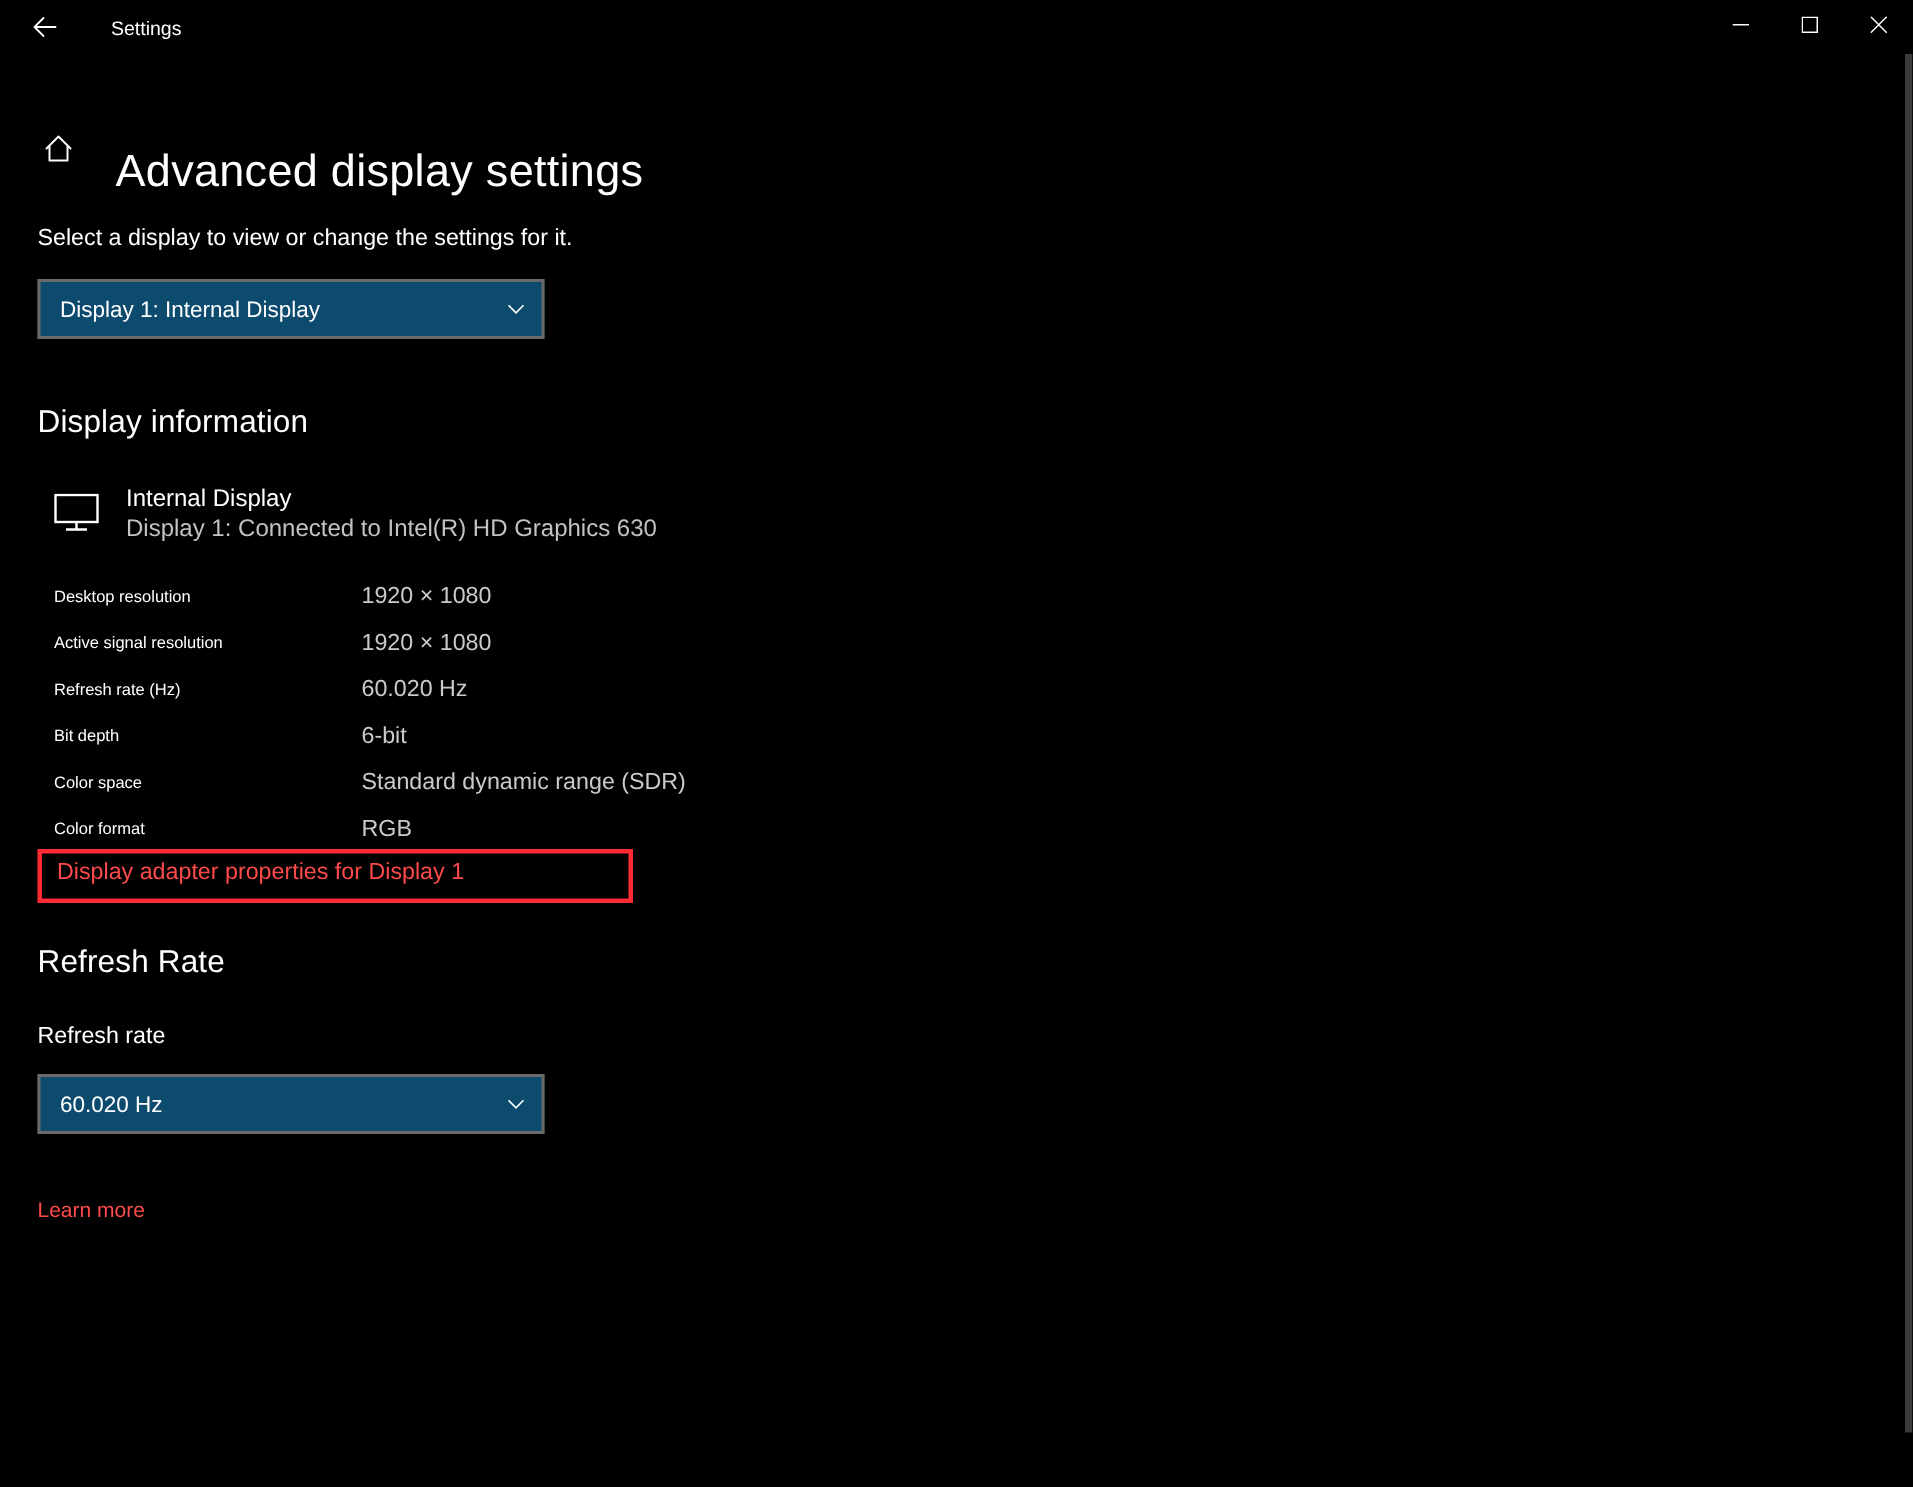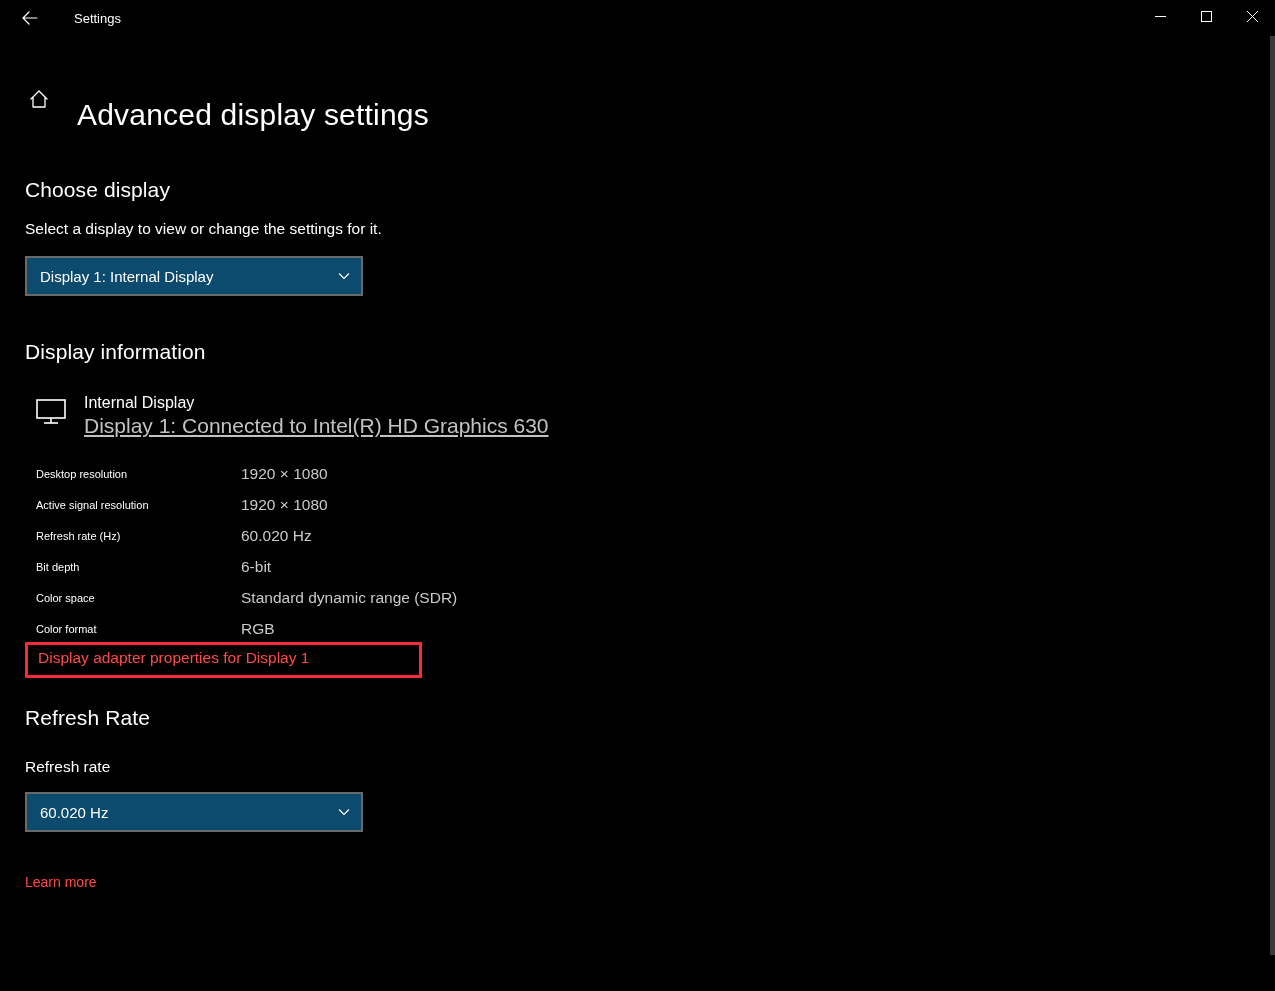--- a/index.html
+++ b/index.html
@@ -117,24 +117,23 @@
       margin-top: 5px;
       margin-left: 11px;
     }
     .display-info-text {
       margin-left: 18px;
     }
     .display-name {
       font-size: 16px;
     }
     .display-conn {
-      font-size: 21px;
+      font-size: 16px;
       color: #c2c2c2;
       margin-top: 2px;
-      text-decoration: underline;
     }
     .info-table {
       margin-top: 20px;
       margin-left: 11px;
     }
     .info-row {
       display: flex;
       height: 31px;
       align-items: center;
     }
@@ -222,21 +221,20 @@
     <svg width="22" height="22" viewBox="0 0 22 22">
       <path d="M3 11 L11 3 L19 11 M5 9.5 V19 H17 V9.5" stroke="#ffffff" stroke-width="1.3" fill="none" stroke-linejoin="round" stroke-linecap="round"></path>
     </svg>
   </div>
   <div class="page-title">Advanced display settings</div>
 </div>
 
 <div class="content">
 
   
-  <div class="section-title first">Choose display</div>
   <div class="section-desc">Select a display to view or change the settings for it.</div>
   <div class="dropdown">
     <span>Display 1: Internal Display</span>
     <span class="dropdown-chevron">
       <svg width="12" height="12" viewBox="0 0 12 12">
         <path d="M1 3.5 L6 8.5 L11 3.5" stroke="#ffffff" stroke-width="1.1" fill="none"></path>
       </svg>
     </span>
   </div>
 

